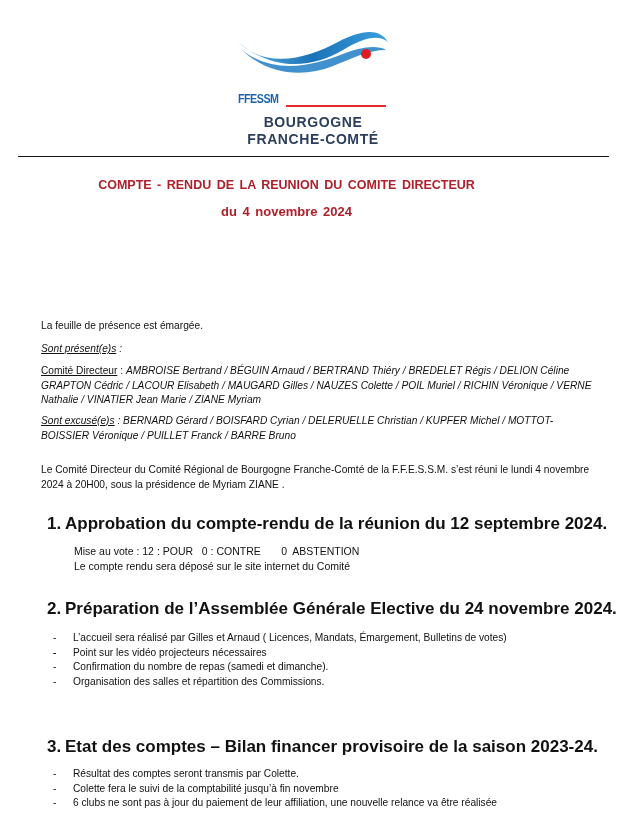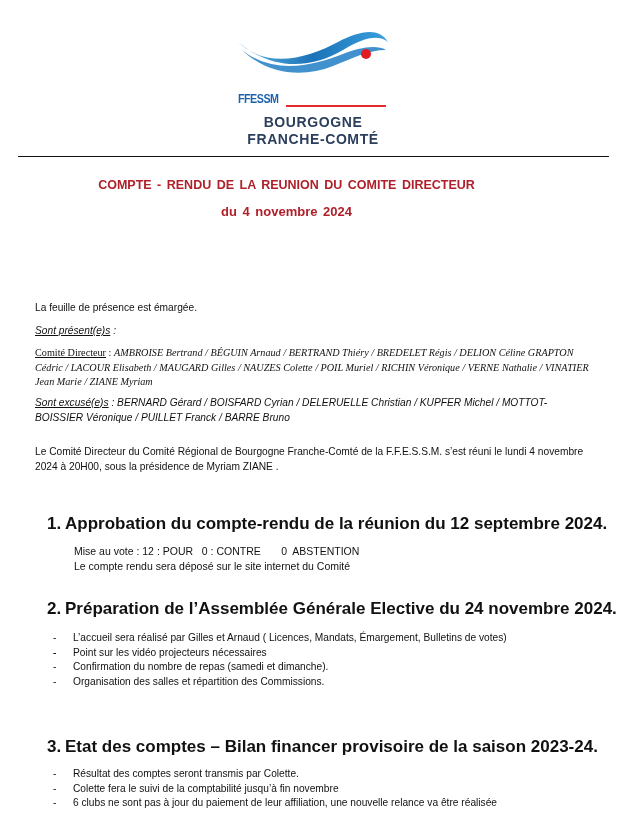--- a/index.html
+++ b/index.html
@@ -12,21 +12,21 @@
   .logo .redline { position: absolute; left: 58px; top: 85px; width: 100px; height: 2px; background: #e32b2b; }
   .logo .region { position: absolute; left: 0; width: 170px; text-align: center; font-size: 14px;
                   font-weight: bold; color: #2b3f5c; letter-spacing: 0.6px; }
   .logo .r1 { top: 94px; }
   .logo .r2 { top: 111px; }
   .rule { position: absolute; left: 18px; top: 156px; width: 591px; height: 1px; background: #111; }
   .title { position: absolute; left: 0; width: 573px; text-align: center; color: #b0202a;
            font-size: 12.5px; font-weight: bold; word-spacing: 2px; }
   .t1 { top: 178px; }
   .t2 { top: 204px; font-size: 13px; }
-  .p { position: absolute; left: 35px; font-size: 10.2px; line-height: 14.5px; width: 560px; }
+  .p { position: absolute; left: 41px; font-size: 10.2px; line-height: 14.5px; width: 560px; margin-top: 18px; }
   .u { text-decoration: underline; }
   .i { font-style: italic; }
   .sec { position: absolute; left: 47px; font-size: 17px; font-weight: bold; }
   .sec .num { display: inline-block; width: 18px; }
   .vote { position: absolute; left: 74px; font-size: 10.5px; line-height: 14.5px; white-space: pre; }
   .bullets { position: absolute; left: 50px; font-size: 10.2px; line-height: 14.6px; margin: 0; padding: 0; list-style: none; }
   .bullets li { position: relative; padding-left: 23px; white-space: nowrap; }
   .bullets li .dash { position: absolute; left: 3px; top: 0; }
 </style>
 </head>
@@ -55,21 +55,21 @@
 
 <div class="title t1">COMPTE - RENDU  DE  LA  REUNION  DU  COMITE  DIRECTEUR</div>
 <div class="title t2">du  4 novembre 2024</div>
 
 <div class="p" style="top:301px;">La feuille de présence est émargée.</div>
 
 <div class="p" style="top:324px;">
   <span class="u i">Sont présent(e)s</span><span class="i"> :</span>
 </div>
 
-<div class="p" style="top:346px;font-family:Liberation Serif, serif;">
+<div class="p" style="top:346px;">
   <span class="u">Comité Directeur</span><span> : </span><span class="i">AMBROISE Bertrand / BÉGUIN Arnaud / BERTRAND Thiéry / BREDELET Régis / DELION Céline GRAPTON Cédric /  LACOUR Elisabeth / MAUGARD Gilles / NAUZES Colette / POIL Muriel / RICHIN Véronique / VERNE Nathalie / VINATIER Jean Marie /  ZIANE Myriam</span>
 </div>
 
 <div class="p" style="top:396px;">
   <span class="u i">Sont excusé(e)s</span><span class="i">  : BERNARD Gérard / BOISFARD Cyrian / DELERUELLE Christian / KUPFER Michel / MOTTOT-BOISSIER Véronique / PUILLET Franck / BARRE Bruno</span>
 </div>
 
 <div class="p" style="top:445px;">Le Comité Directeur du Comité Régional de Bourgogne Franche-Comté de la F.F.E.S.S.M. s’est réuni le lundi 4 novembre 2024 à 20H00, sous la présidence de Myriam ZIANE .</div>
 
 <div class="sec" style="top:514px;">

